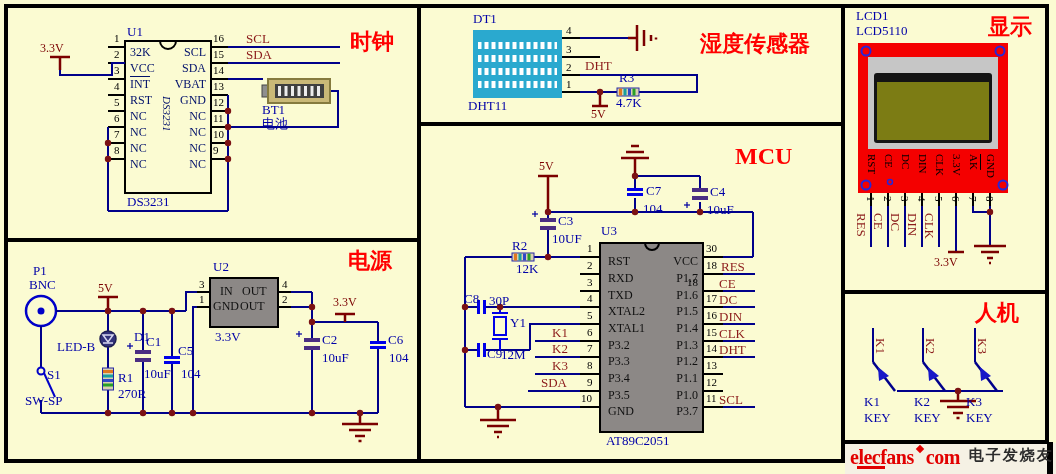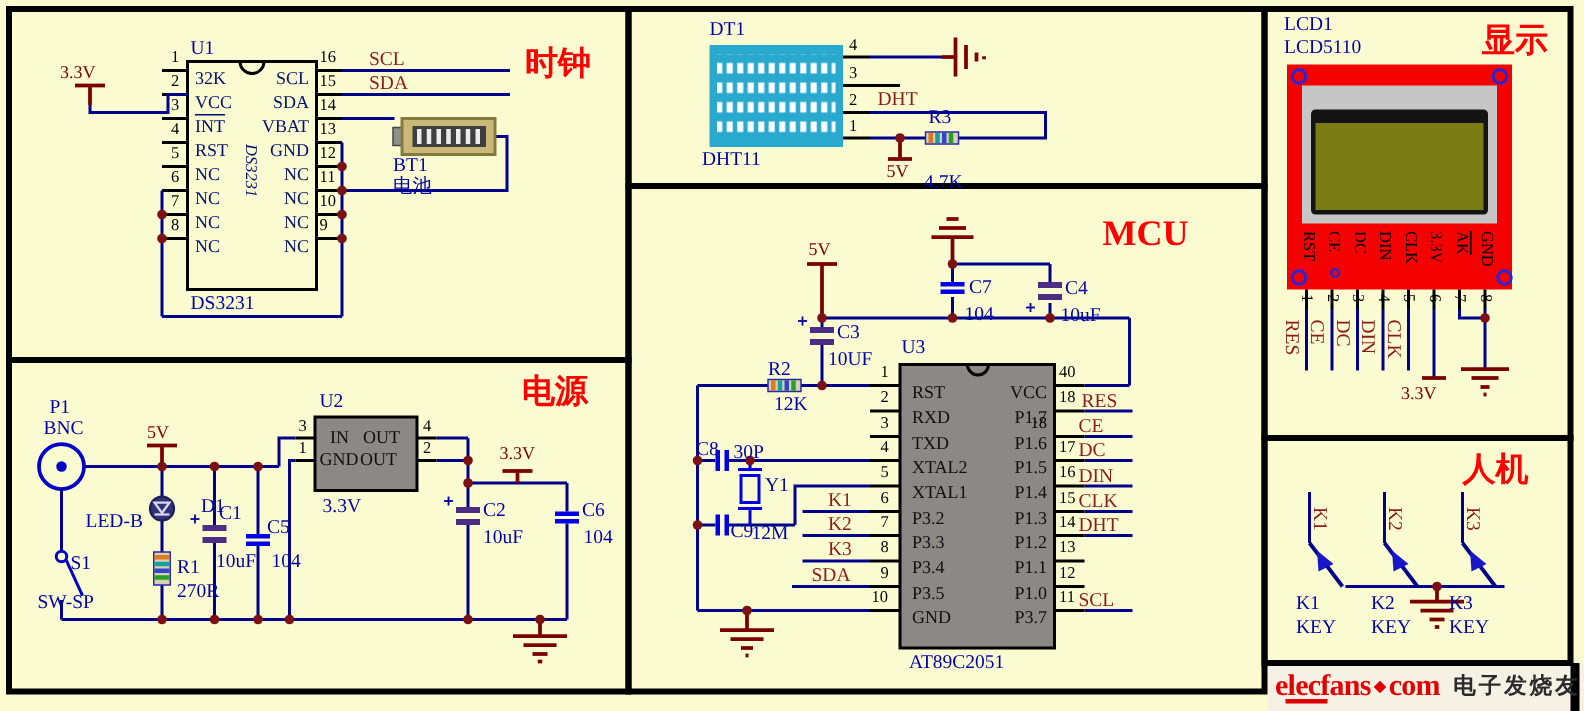--- a/index.html
+++ b/index.html
@@ -10,21 +10,21 @@
   .pn{font-size:11px;color:#000}
   .nm{font-size:12px;color:#00106B}
   .bk{font-size:12px;color:#101010}
   .net{font-size:13px;color:#8B1A1A}
   .pw{font-size:12px;color:#7B0000}
   .ttl{font-size:22px;font-weight:bold;color:#FF0000}
   .vt{transform:rotate(90deg);transform-origin:0 0}
   .ra{text-align:right}
   .it{font-style:italic}
   .ov{text-decoration:overline}
-  #logo{position:absolute;left:850px;top:446px;display:flex;align-items:center;}
+  #logo{position:absolute;left:850px;top:446px;display:flex;align-items:flex-start;}
   #logo .site{font:bold 20px "Liberation Serif",serif;color:#E20000;letter-spacing:-0.5px}
   #logo .diamond{width:6px;height:6px;background:#E20000;transform:rotate(45deg);margin:0 3px;}
   #logo .cn{font:bold 15px "Liberation Serif",serif;color:#2B2B2B;margin-left:9px;letter-spacing:2px}
 </style>
 </head>
 <body>
 
 <div id="root">
 
 <svg id="gfx" width="1056" height="474">
@@ -489,29 +489,30 @@
 <span class="t bk" style="left:242px;top:285px">OUT</span>
 <span class="t bk" style="left:213px;top:300px">GND</span>
 <span class="t bk" style="left:240px;top:300px">OUT</span>
 <span class="t" style="left:215px;top:330px">3.3V</span>
 <span class="t pw" style="left:333px;top:296px">3.3V</span>
 <span class="t" style="left:322px;top:333px">C2</span>
 <span class="t" style="left:322px;top:351px">10uF</span>
 <span class="t" style="left:388px;top:333px">C6</span>
 <span class="t" style="left:389px;top:351px">104</span>
 
+<span class="t ttl" style="left:700px;top:32px">湿度传感器</span>
 <span class="t" style="left:473px;top:12px">DT1</span>
 <span class="t" style="left:468px;top:99px">DHT11</span>
 <span class="t pn" style="left:566px;top:25px">4</span>
 <span class="t pn" style="left:566px;top:44px">3</span>
 <span class="t pn" style="left:566px;top:62px">2</span>
 <span class="t pn" style="left:566px;top:79px">1</span>
 <span class="t net" style="left:585px;top:59px">DHT</span>
 <span class="t" style="left:619px;top:71px">R3</span>
-<span class="t" style="left:616px;top:114px">4.7K</span>
+<span class="t" style="left:616px;top:96px">4.7K</span>
 <span class="t pw" style="left:591px;top:108px">5V</span>
 
 <span class="t ttl" style="left:735px;top:144px;font-size:24px">MCU</span>
 <span class="t pw" style="left:539px;top:160px">5V</span>
 <span class="t" style="left:558px;top:214px">C3</span>
 <span class="t" style="left:552px;top:232px">10UF</span>
 <span class="t" style="left:512px;top:239px">R2</span>
 <span class="t" style="left:516px;top:262px">12K</span>
 <span class="t" style="left:646px;top:184px">C7</span>
 <span class="t" style="left:643px;top:202px">104</span>
@@ -547,21 +548,21 @@
 <span class="t bk ra" style="left:650px;width:48px;top:255px">VCC</span>
 <span class="t bk ra" style="left:650px;width:48px;top:272px">P1.7</span>
 <span class="t bk ra" style="left:650px;width:48px;top:289px">P1.6</span>
 <span class="t bk ra" style="left:650px;width:48px;top:305px">P1.5</span>
 <span class="t bk ra" style="left:650px;width:48px;top:322px">P1.4</span>
 <span class="t bk ra" style="left:650px;width:48px;top:339px">P1.3</span>
 <span class="t bk ra" style="left:650px;width:48px;top:355px">P1.2</span>
 <span class="t bk ra" style="left:650px;width:48px;top:372px">P1.1</span>
 <span class="t bk ra" style="left:650px;width:48px;top:389px">P1.0</span>
 <span class="t bk ra" style="left:650px;width:48px;top:405px">P3.7</span>
-<span class="t pn" style="left:706px;top:243px">40</span>
+<span class="t pn" style="left:706px;top:243px">30</span>
 <span class="t pn" style="left:706px;top:260px">18</span>
 <span class="t pn" style="left:687px;top:277px">18</span>
 <span class="t pn" style="left:706px;top:293px">17</span>
 <span class="t pn" style="left:706px;top:310px">16</span>
 <span class="t pn" style="left:706px;top:327px">15</span>
 <span class="t pn" style="left:706px;top:343px">14</span>
 <span class="t pn" style="left:706px;top:360px">13</span>
 <span class="t pn" style="left:706px;top:377px">12</span>
 <span class="t pn" style="left:706px;top:393px">11</span>
 <span class="t net" style="left:721px;top:260px">RES</span>

